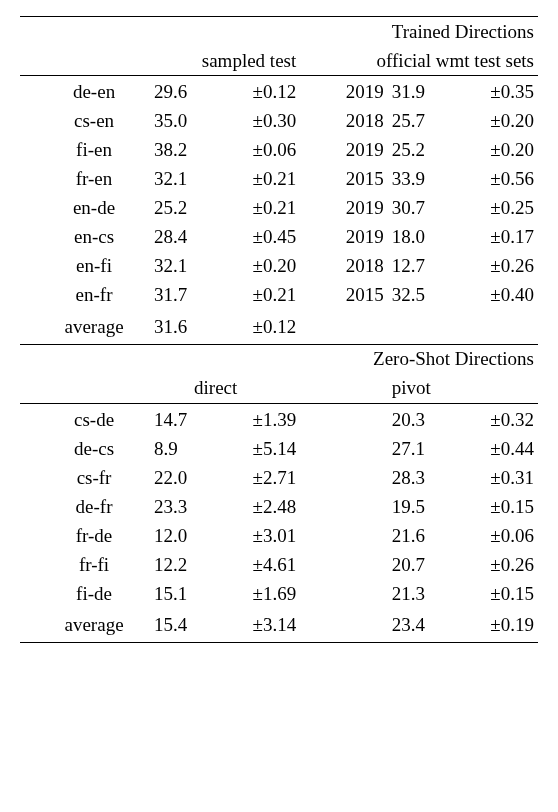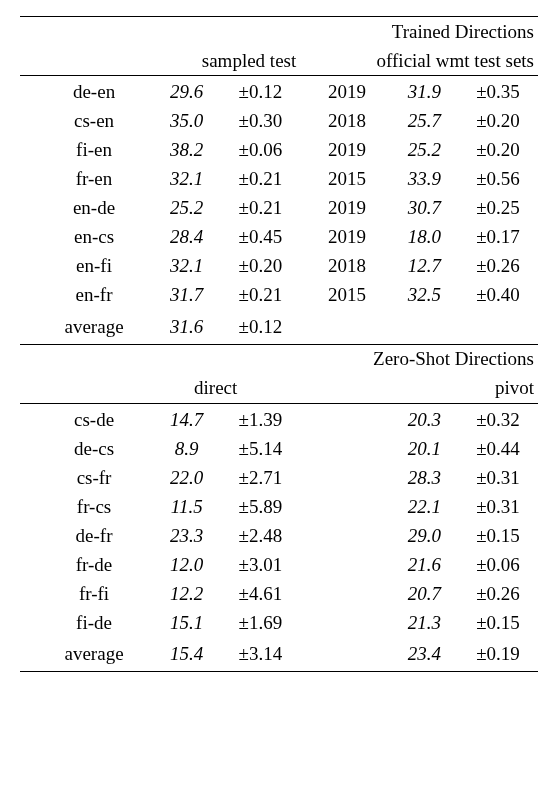--- a/index.html
+++ b/index.html
@@ -17,31 +17,31 @@
       width: 100%;
     }
     td, th {
       padding: 3.5px 4px;
       font-weight: normal;
       text-align: right;
       white-space: nowrap;
       vertical-align: baseline;
     }
     .lbl { text-align: center; padding-left: 22px; width: 84px; }
-    .val { text-align: center; width: 54px; font-style: italic; }
-    .pm { text-align: center; padding-left: 1px; width: 60px; }
-    .yr { text-align: center; padding-left: 10px; width: 60px;}
+    .val { text-align: left; width: 54px; }
+    .pm { text-align: right; padding-left: 1px; width: 60px; }
+    .yr { text-align: right; padding-left: 10px; width: 60px;}
     .rule-top { border-top: 1.5px solid #000; }
     .rule-bot { border-bottom: 1.5px solid #000; }
     .rule-mid { border-bottom: 1px solid #000; }
     .hdr { text-align: right; }
     .gap td { padding-top: 6px; padding-bottom: 6px; }
     .smallgap td { padding-top: 5px; }
     .left { text-align: left; }
-    .right { text-align: right; padding-right: 4px;}
+    .right { text-align: left; padding-right: 4px;}
   </style>
 </head>
 <body>
 
 <table>
   <tbody id="tbody">
       <tr>
         <td class="rule-top"></td>
         <td class="hdr rule-top" colspan="5">Trained Directions</td>
       </tr>
@@ -137,45 +137,37 @@
         <td class="pm">±1.39</td>
         <td></td>
         <td class="val">20.3</td>
         <td class="pm">±0.32</td>
       </tr>
       <tr>
         <td class="lbl">de-cs</td>
         <td class="val">8.9</td>
         <td class="pm">±5.14</td>
         <td></td>
-        <td class="val">20.1</td>
+        <td class="val">27.1</td>
         <td class="pm">±0.44</td>
       </tr>
       <tr>
         <td class="lbl">cs-fr</td>
         <td class="val">22.0</td>
         <td class="pm">±2.71</td>
         <td></td>
         <td class="val">28.3</td>
         <td class="pm">±0.31</td>
       </tr>
       <tr>
-        <td class="lbl">fr-cs</td>
-        <td class="val">11.5</td>
-        <td class="pm">±5.89</td>
-        <td></td>
-        <td class="val">22.1</td>
-        <td class="pm">±0.31</td>
-      </tr>
-      <tr>
         <td class="lbl">de-fr</td>
         <td class="val">23.3</td>
         <td class="pm">±2.48</td>
         <td></td>
-        <td class="val">29.0</td>
+        <td class="val">19.5</td>
         <td class="pm">±0.15</td>
       </tr>
       <tr>
         <td class="lbl">fr-de</td>
         <td class="val">12.0</td>
         <td class="pm">±3.01</td>
         <td></td>
         <td class="val">21.6</td>
         <td class="pm">±0.06</td>
       </tr>

